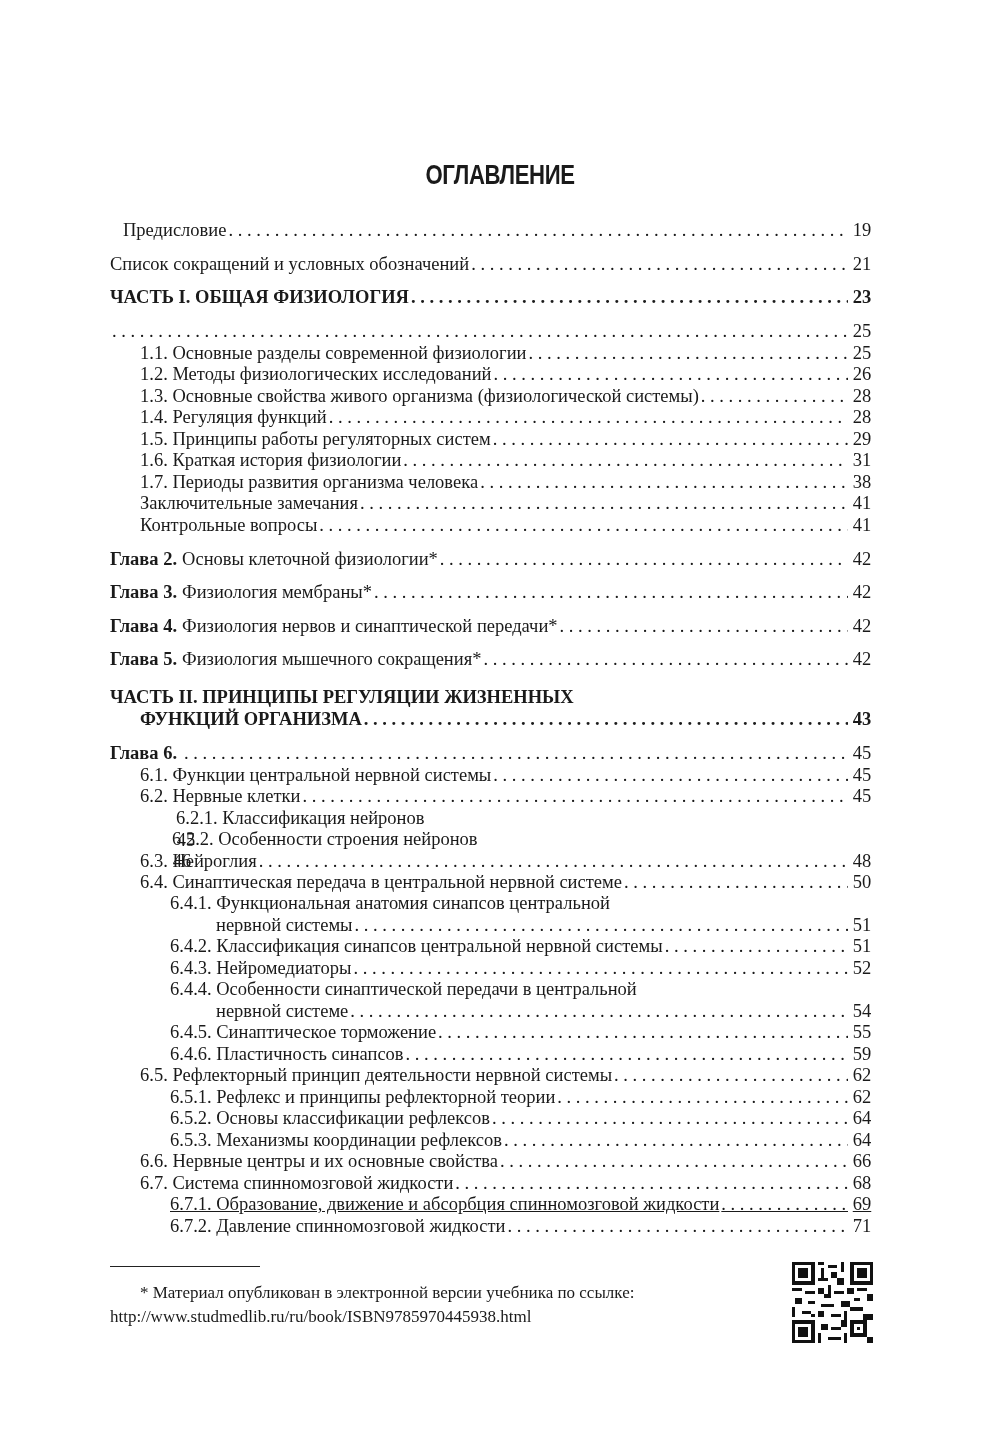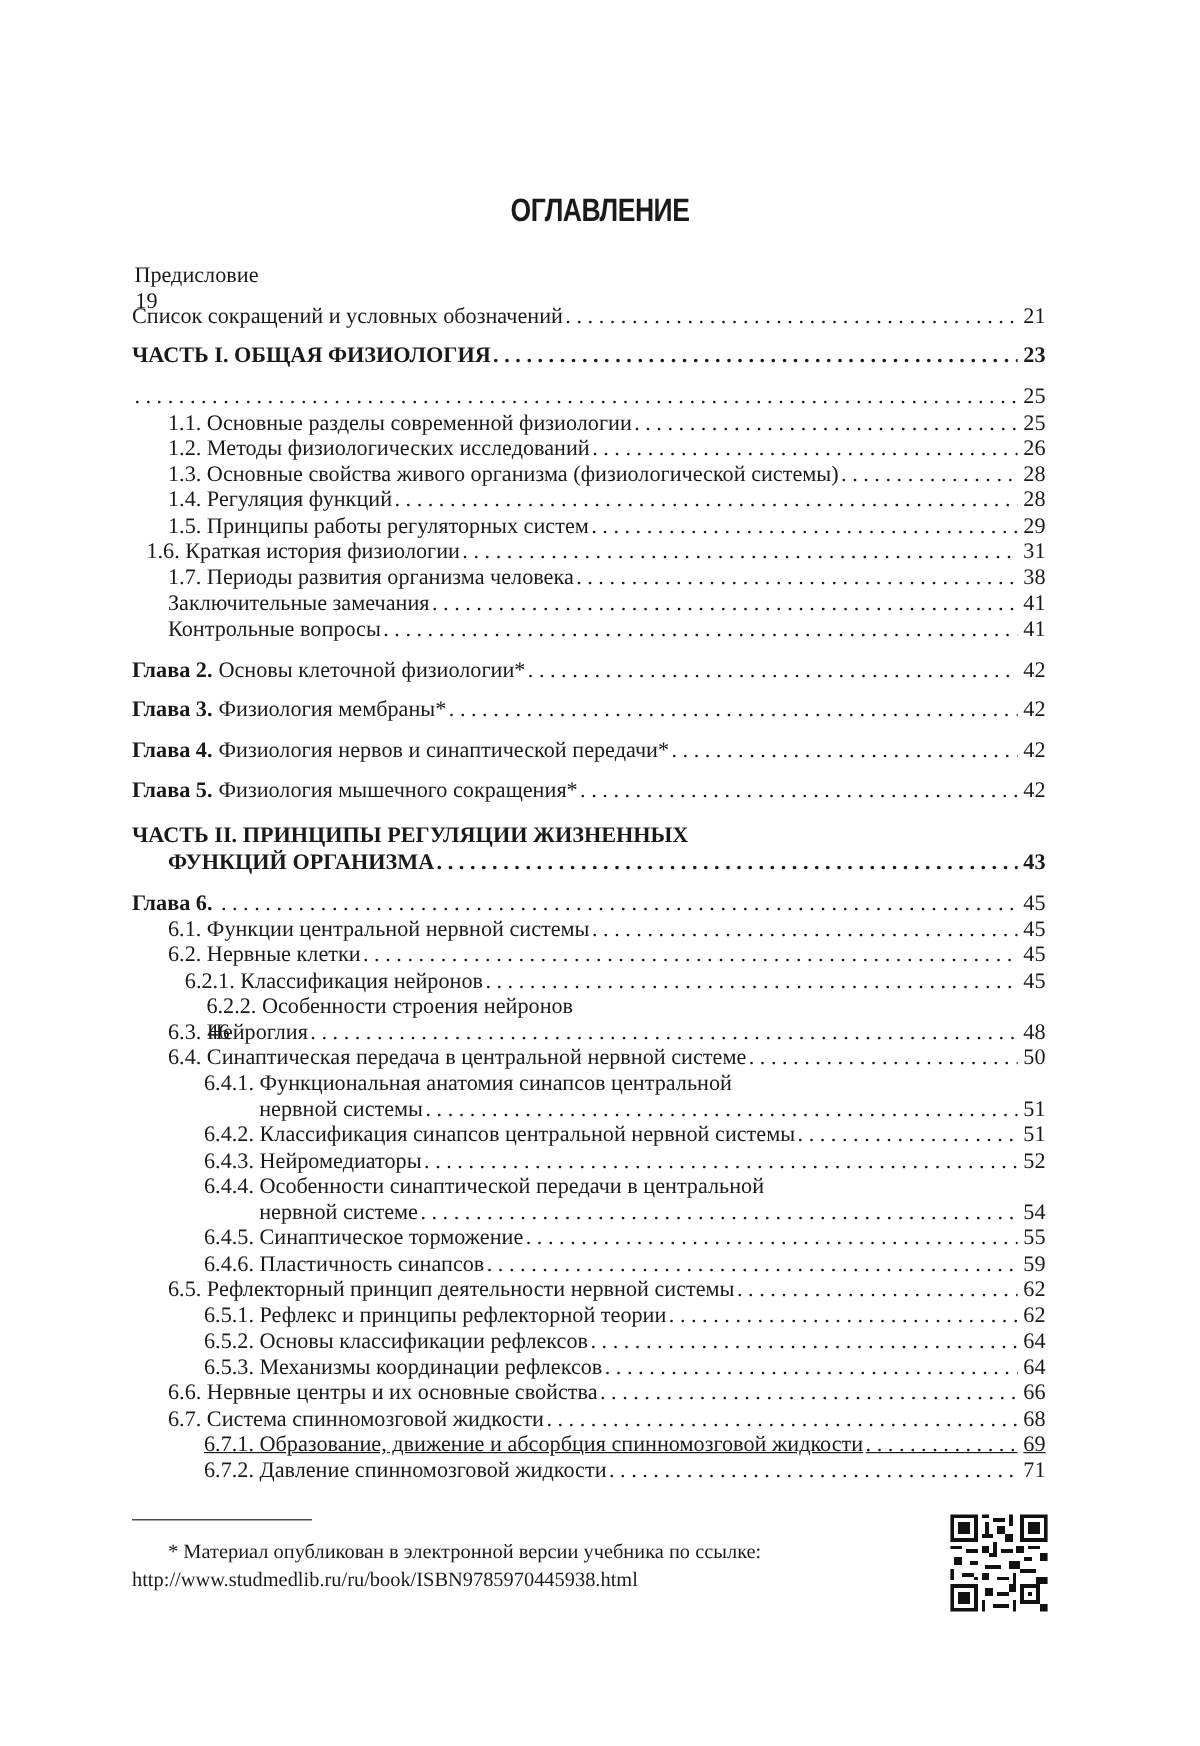--- a/index.html
+++ b/index.html
@@ -23,21 +23,21 @@
   .fn { position: absolute; left: 110px; top: 1281px; width: 660px; font-size: 17px; line-height: 24px; text-align: justify; text-align-last: left; }
   .fn .ind { padding-left: 30px; }
   .qr { position: absolute; left: 792px; top: 1262px; width: 81px; height: 81px; }
 </style>
 </head>
 <body>
 
 <div class="page-title">ОГЛАВЛЕНИЕ</div>
 
 <div class="toc" id="toc">
-    <div class="row" style="top: 219px; left: 0px; flex-direction: column;">
+    <div class="row" style="top: 219px; left: 13px;">
       <span class="lbl">
         <span>Предисловие</span>
       </span>
       <span class="dots"></span>
       <span class="pg">19</span>
     </div>
     <div class="row" style="top: 253px; left: 0px;">
       <span class="lbl">
         <span>Список сокращений и условных обозначений</span>
       </span>
@@ -83,21 +83,21 @@
       <span class="dots"></span>
       <span class="pg">28</span>
     </div>
     <div class="row" style="top: 428px; left: 30px;">
       <span class="lbl">
         <span>1.5. Принципы работы регуляторных систем</span>
       </span>
       <span class="dots"></span>
       <span class="pg">29</span>
     </div>
-    <div class="row" style="top: 449px; left: 12px;">
+    <div class="row" style="top: 449px; left: 30px;">
       <span class="lbl">
         <span>1.6. Краткая история физиологии</span>
       </span>
       <span class="dots"></span>
       <span class="pg">31</span>
     </div>
     <div class="row" style="top: 471px; left: 30px;">
       <span class="lbl">
         <span>1.7. Периоды развития организма человека</span>
       </span>
@@ -172,21 +172,21 @@
       <span class="dots"></span>
       <span class="pg">45</span>
     </div>
     <div class="row" style="top: 785px; left: 30px;">
       <span class="lbl">
         <span>6.2. Нервные клетки</span>
       </span>
       <span class="dots"></span>
       <span class="pg">45</span>
     </div>
-    <div class="row" style="top: 807px; left: 44px;">
+    <div class="row" style="top: 807px; left: 64px; flex-direction: column;">
       <span class="lbl">
         <span>6.2.1. Классификация нейронов</span>
       </span>
       <span class="dots"></span>
       <span class="pg">45</span>
     </div>
     <div class="row" style="top: 828px; left: 60px; flex-direction: column;">
       <span class="lbl">
         <span>6.2.2. Особенности строения нейронов</span>
       </span>

